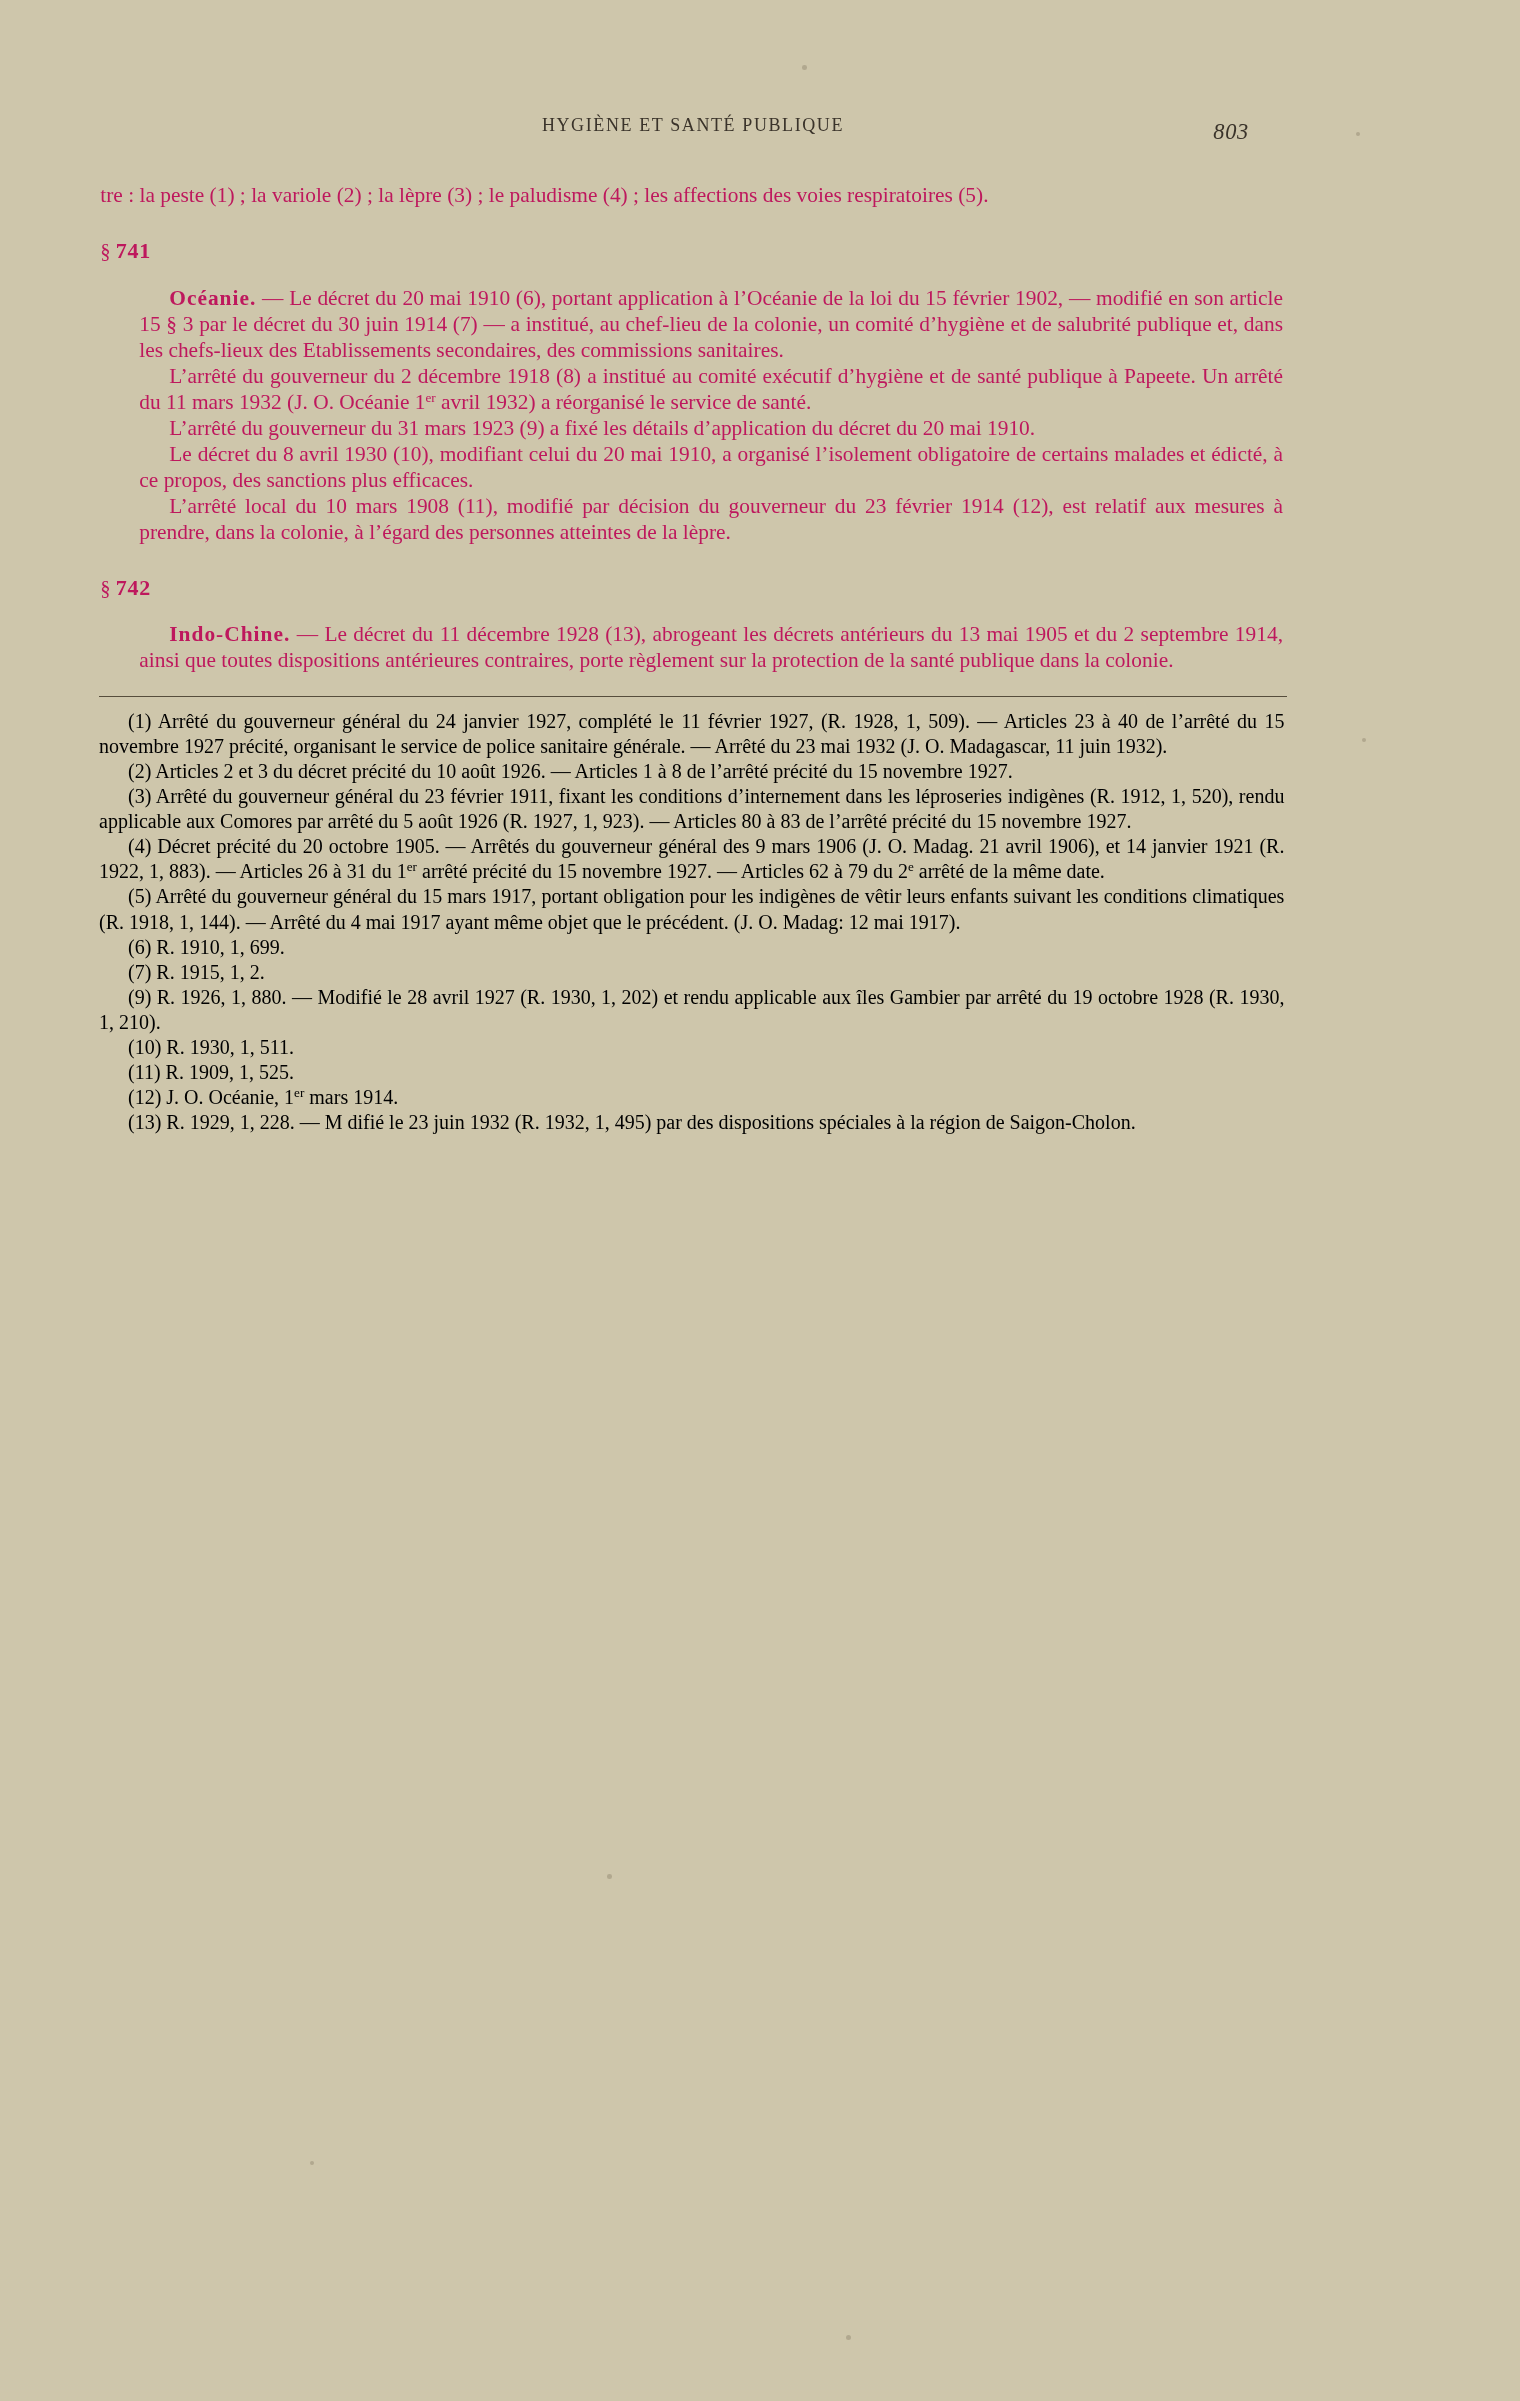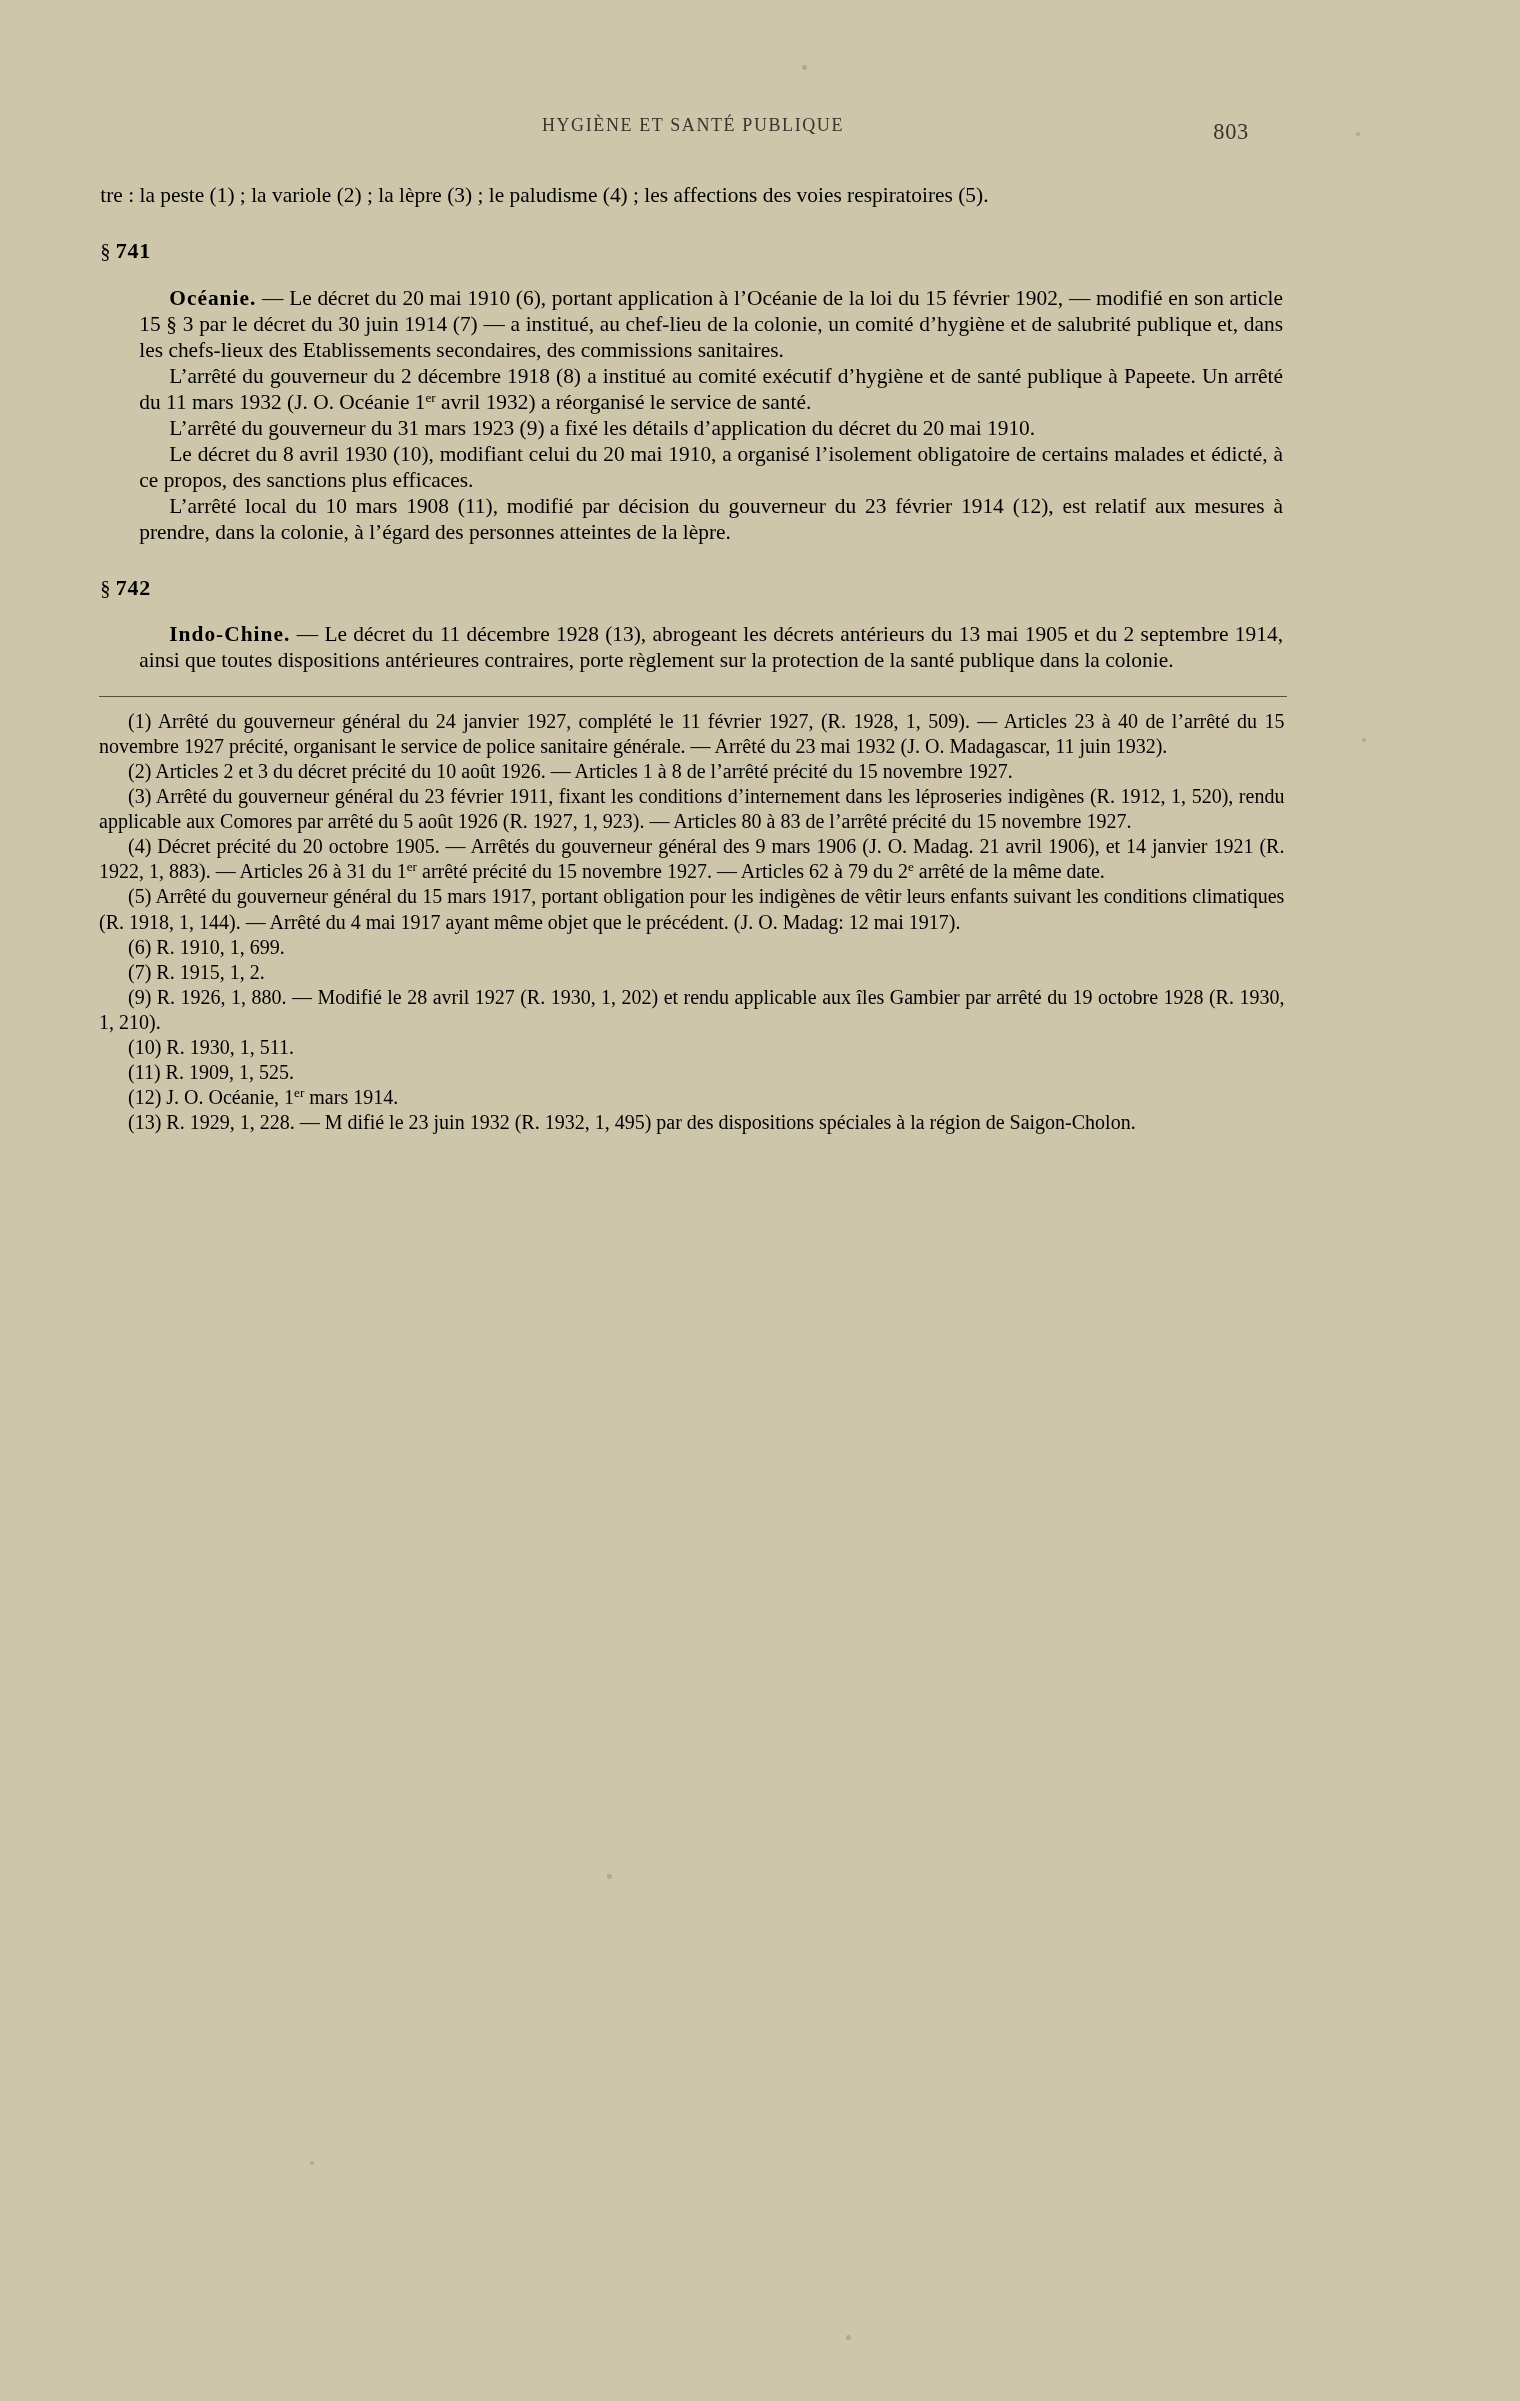--- a/index.html
+++ b/index.html
@@ -55,27 +55,28 @@
     color: #3a332a;
     text-align: right;
   }
   .folio {
     position: absolute;
     right: 38px;
     bottom: -4px;
     font-size: 22.4px;
     color: #3a332a;
     letter-spacing: 0.7px;
+    font-style: italic;
   }
   .body-text {
     margin-top: 41px;
     font-size: 21.4px;
     line-height: 1.215;
     text-align: justify;
-    color: #000000;
+    color: #be185d;
     padding: 0 4px 0 1.3px;
   }
   .body-text p {
     margin: 0;
     text-indent: 0;
   }
   .body-text p.indent {
     text-indent: 30px;
     margin-left: 39px;
   }

